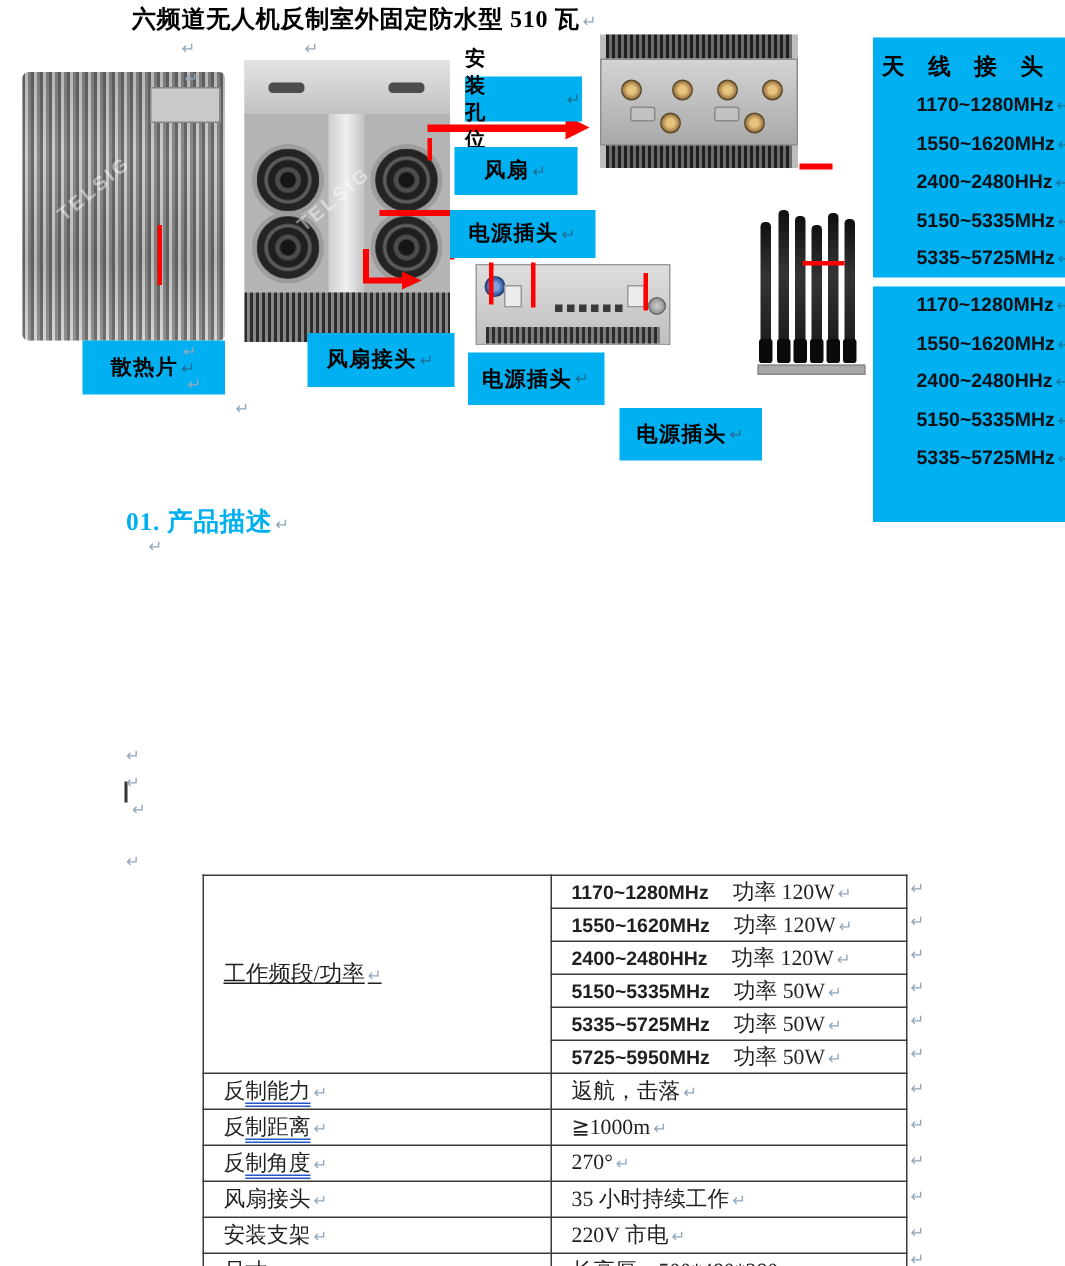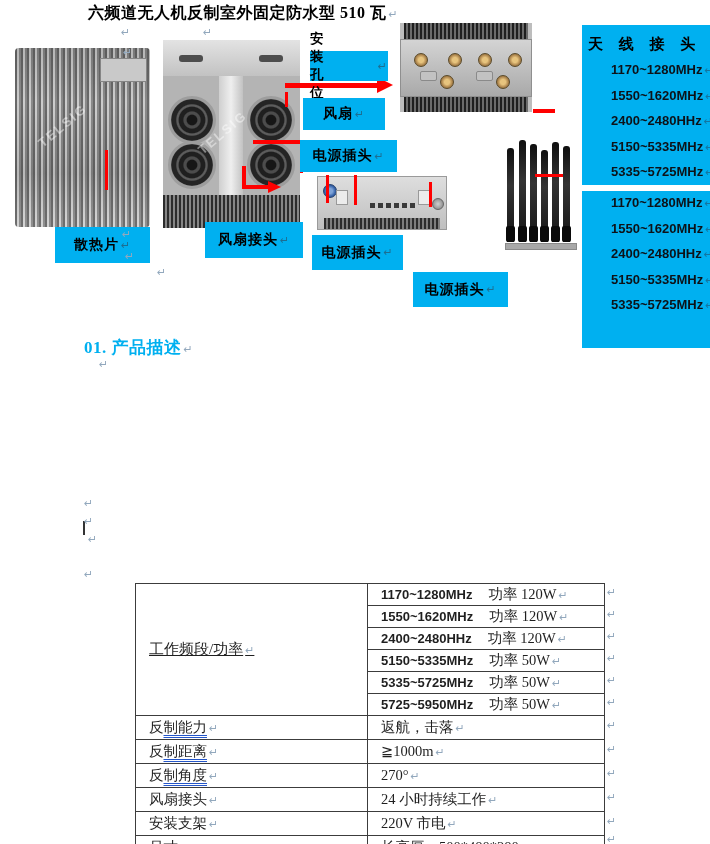--- a/index.html
+++ b/index.html
@@ -297,21 +297,21 @@
             </td>
             <td>
               <div class="cell-pad"><span>270°</span><span class="pm">↵</span></div>
             </td>
           </tr>
           <tr class="sr">
             <td>
               <div class="cell-pad"><span>风扇接头</span><span class="pm">↵</span></div>
             </td>
             <td>
-              <div class="cell-pad"><span>24 小时持续工作</span><span class="pm">↵</span></div>
+              <div class="cell-pad"><span>35 小时持续工作</span><span class="pm">↵</span></div>
             </td>
           </tr>
           <tr class="sr">
             <td>
               <div class="cell-pad"><span>安装支架</span><span class="pm">↵</span></div>
             </td>
             <td>
               <div class="cell-pad"><span>220V 市电</span><span class="pm">↵</span></div>
             </td>
           </tr>

